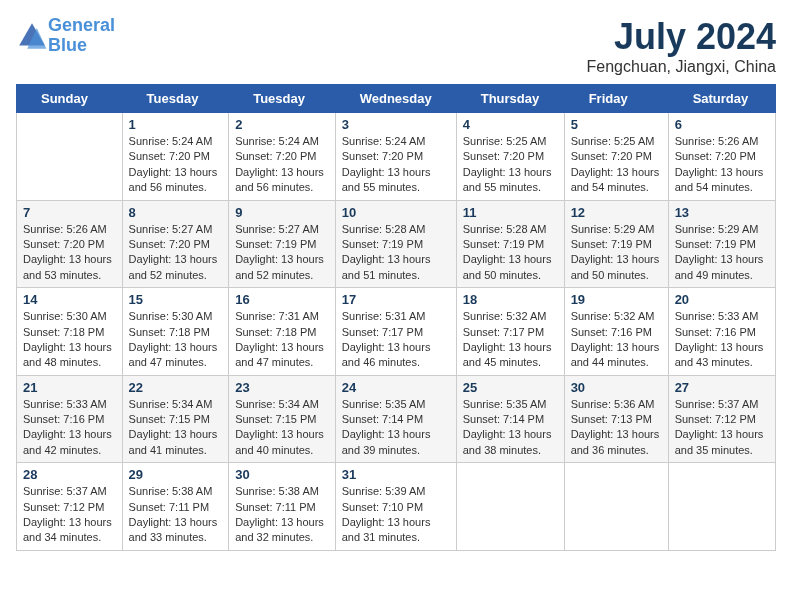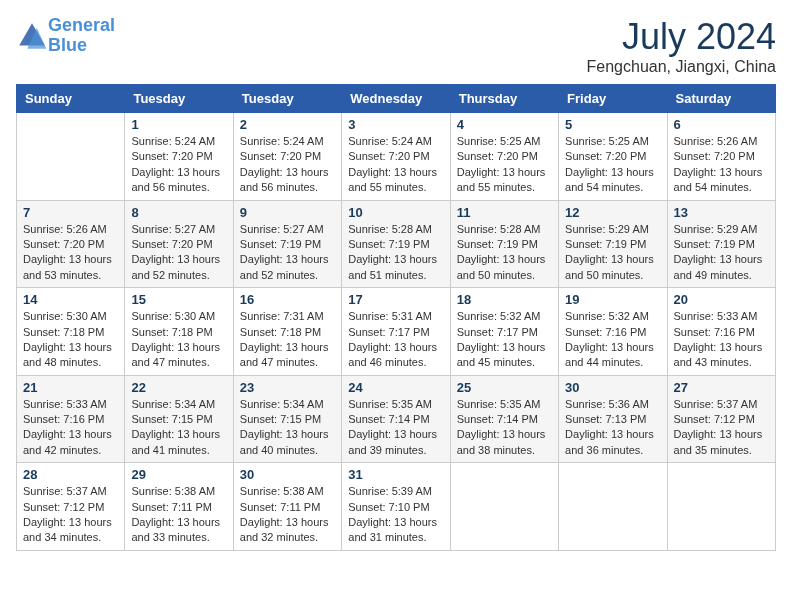--- a/index.html
+++ b/index.html
@@ -31,37 +31,37 @@
     }
     .logo-icon {
       width: 32px;
       height: 32px;
     }
     .title-block {
       text-align: right;
     }
     .month-title {
       font-size: 36px;
-      font-weight: normal;
+      font-weight: bold;
       color: #1a3a5c;
     }
     .location {
       font-size: 16px;
       color: #333;
     }
     .calendar {
       width: 100%;
       border-collapse: collapse;
       border: 1px solid #ccc;
     }
     .calendar th {
       background: #2a5caa;
       color: #fff;
       text-align: left;
-      padding: 6px 8px;
+      padding: 6px 24px;
       font-size: 13px;
       border: 1px solid #2a5caa;
     }
     .calendar td {
       vertical-align: top;
       padding: 4px 6px;
       border: 1px solid #ccc;
       font-size: 11px;
       color: #333;
       width: 108px;

